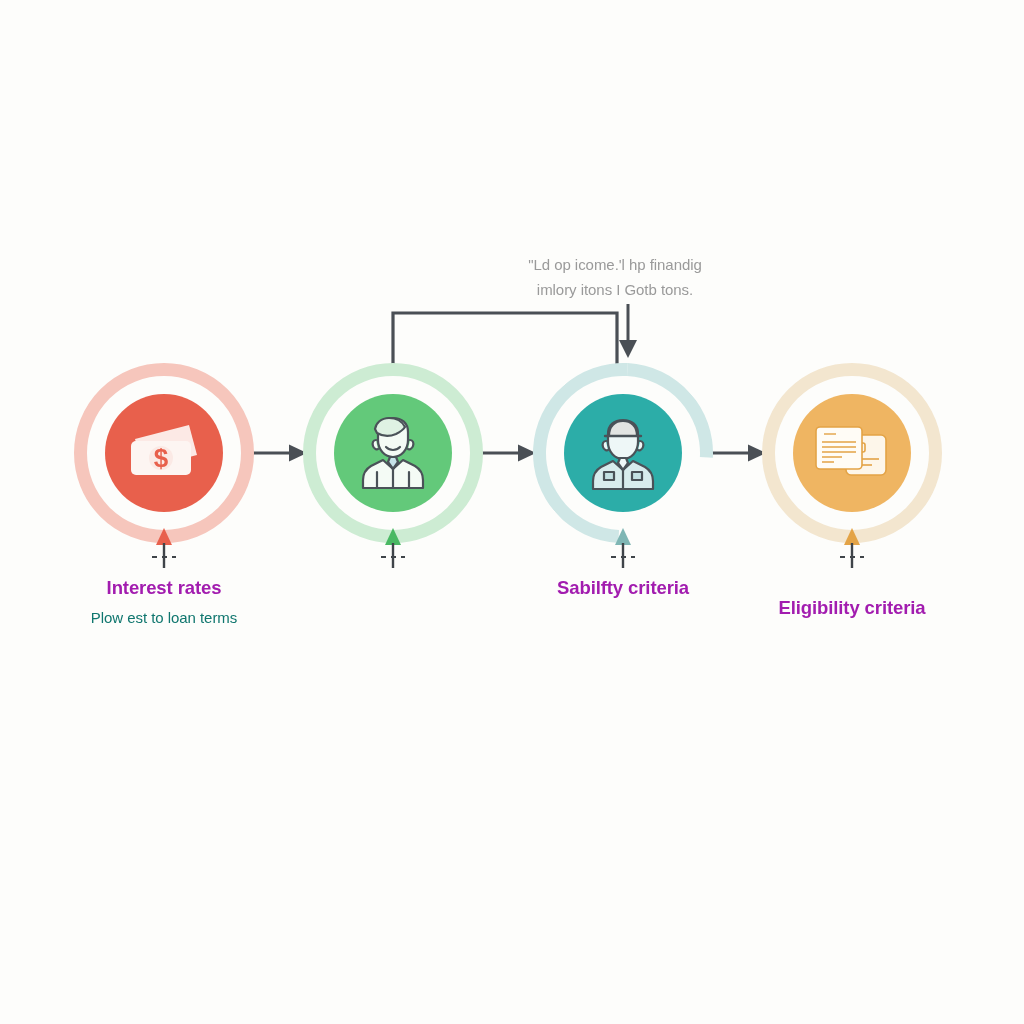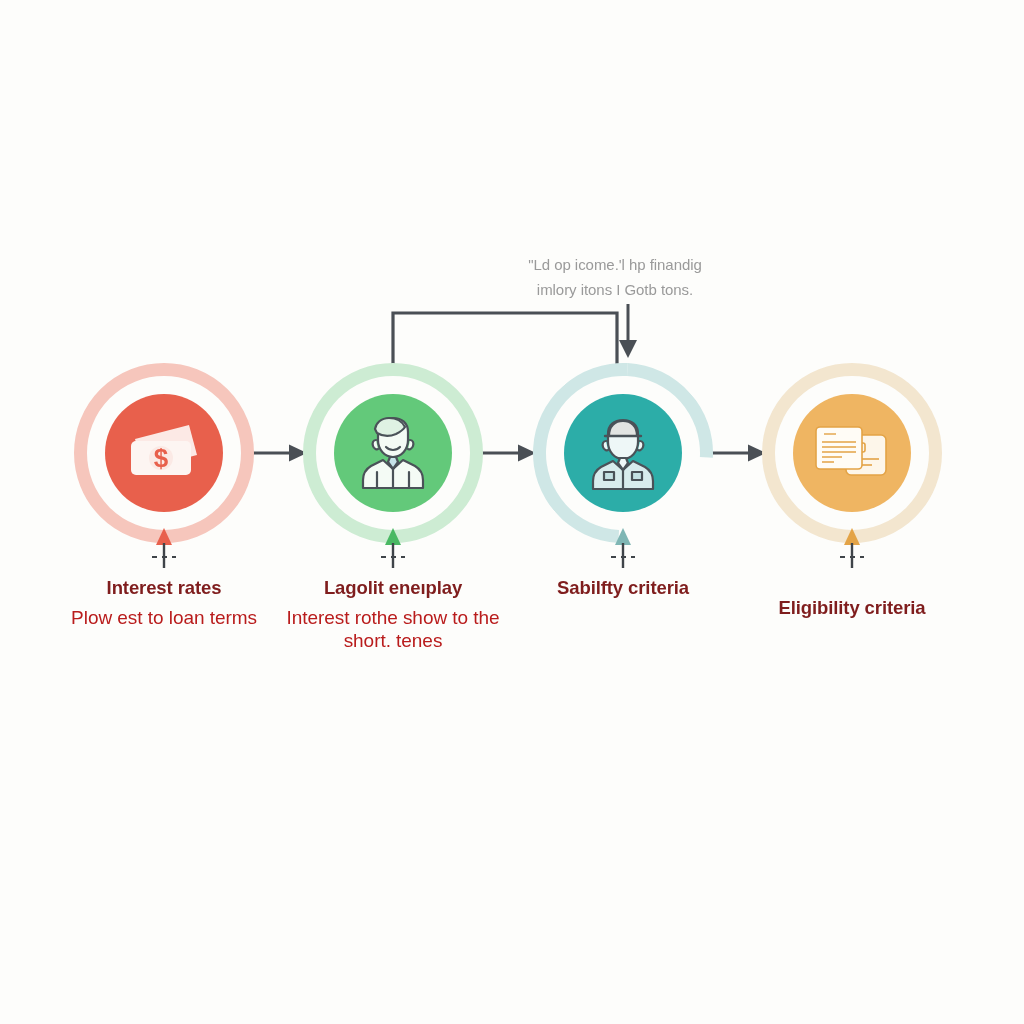--- a/index.html
+++ b/index.html
@@ -99,28 +99,28 @@
     text-align: center;
   }
   .caption.p0 { left: 49px; }
   .caption.p1 { left: 278px; }
   .caption.p2 { left: 508px; }
   .caption.p3 { left: 737px; margin-top: 20px; }
 
   .caption-title {
     font-size: 18.5px;
     font-weight: bold;
-    color: #7f1d1d;
+    color: #a21caf;
     letter-spacing: -0.1px;
     line-height: 24px;
     margin: 0;
   }
   .caption-desc {
-    font-size: 19px;
-    color: #b91c1c;
+    font-size: 15px;
+    color: #0f766e;
     line-height: 23px;
     margin: 6px 0 0 0;
     letter-spacing: -0.05px;
   }
 
   
   .top-note {
     position: absolute;
     left: 460px;
     top: 252px;
@@ -278,24 +278,20 @@
       <path d="M17 0 L9 17 L25 17 Z" fill="#e3a346"></path>
       <line x1="17" y1="15" x2="17" y2="40" stroke="#3f4449" stroke-width="2.4"></line>
       <line x1="5" y1="29" x2="29" y2="29" stroke="#3f4449" stroke-width="2.2" stroke-dasharray="5 5"></line>
     </svg>
   </div>
 
   <div class="caption p0">
     <p class="caption-title">Interest rates</p>
     <p class="caption-desc">Plow est to loan terms</p>
   </div>
-  <div class="caption p1">
-    <p class="caption-title">Lagolit eneıplay</p>
-    <p class="caption-desc">Interest rothe show to the short. tenes</p>
-  </div>
   <div class="caption p2">
     <p class="caption-title">Sabilfty criteria</p>
 
   </div>
   <div class="caption p3">
     <p class="caption-title">Eligibility criteria</p>
   </div>
 
 </div>
 

